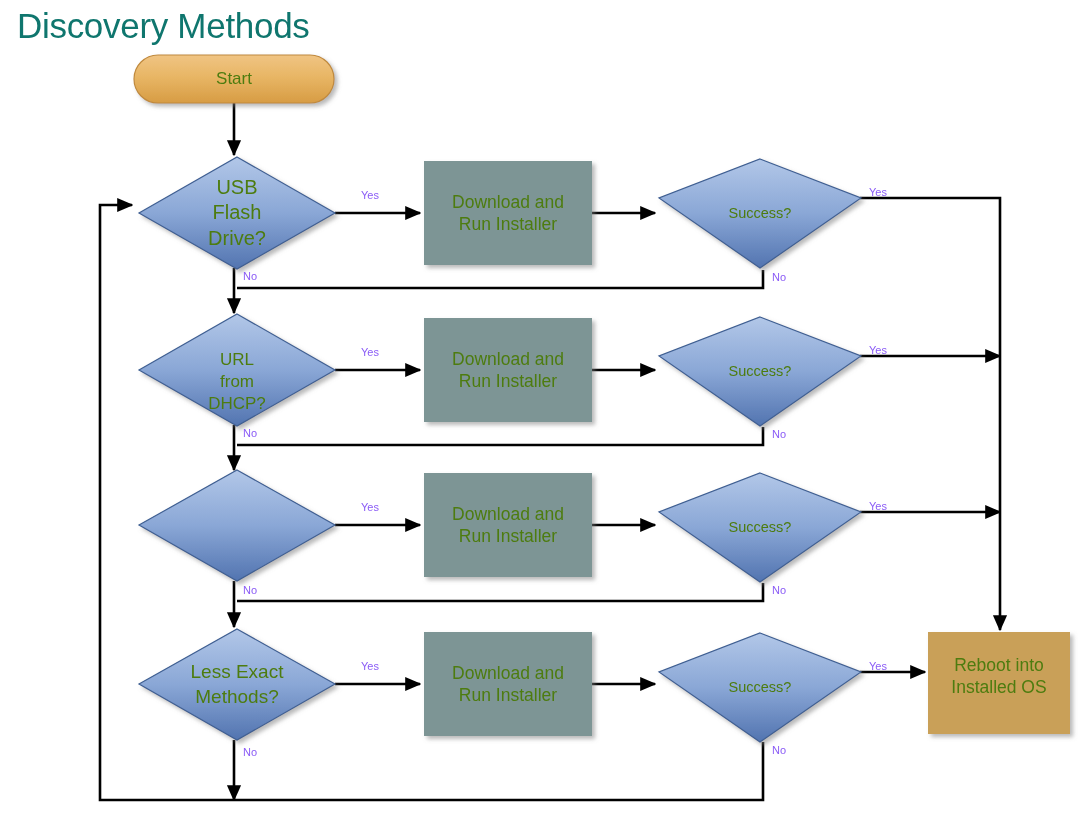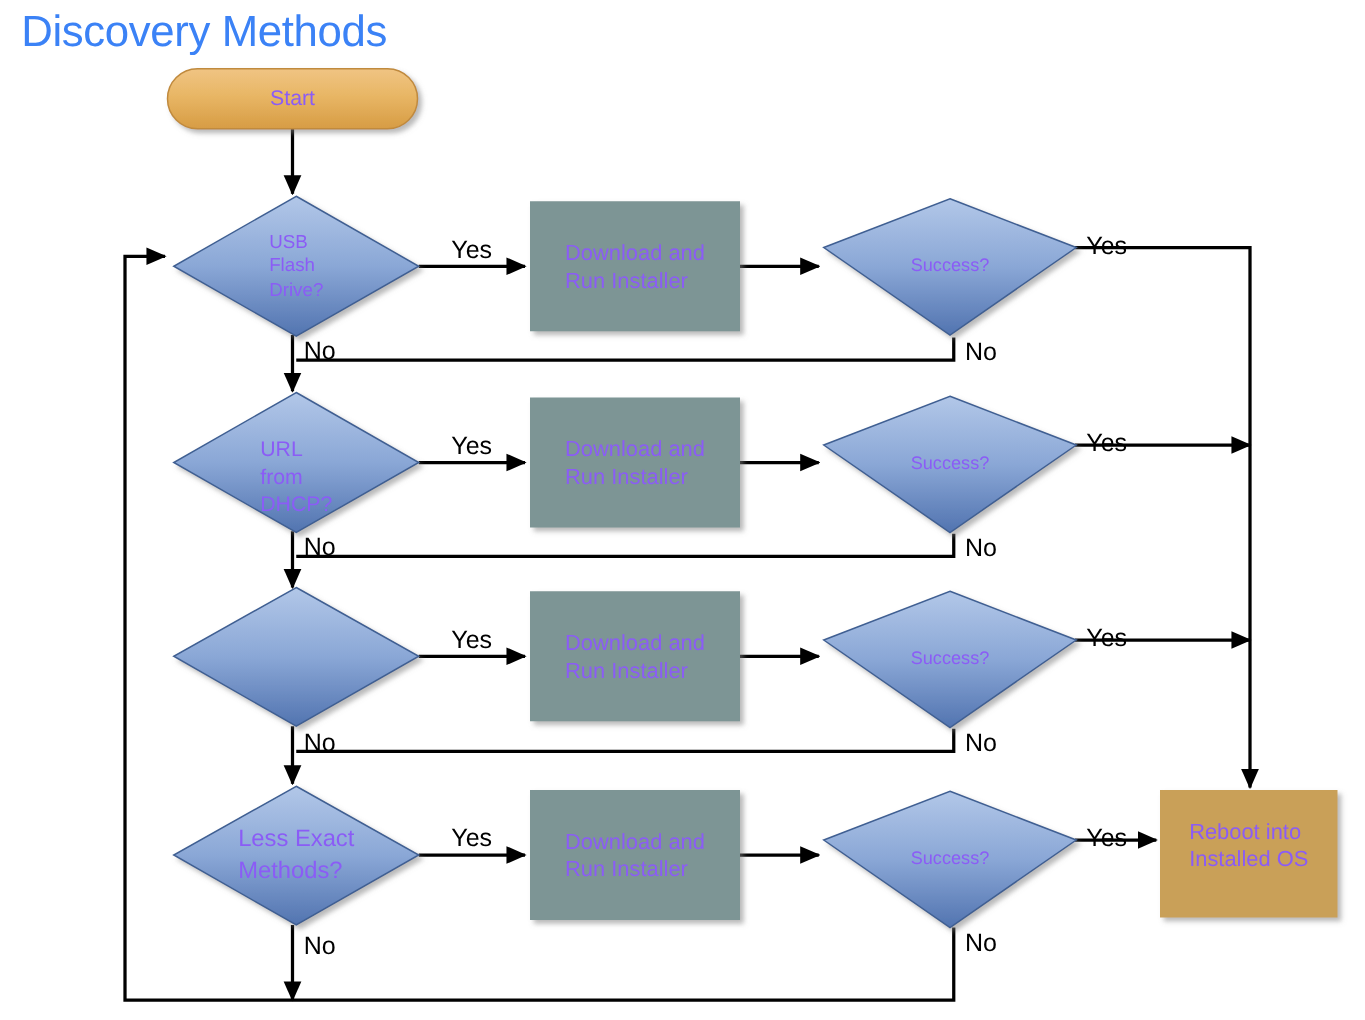--- a/index.html
+++ b/index.html
@@ -22,38 +22,39 @@
     left: 0;
     top: 0;
     width: 1092px;
     height: 816px;
   }
   .node-label {
     position: absolute;
     display: flex;
     align-items: center;
     justify-content: center;
-    color: #8b5cf6;
+    text-align: center;
+    color: #4d7c0f;
     pointer-events: none;
     white-space: pre-line;
     line-height: 1.28;
   }
   .title {
     position: absolute;
     left: 17px;
     top: 6px;
     font-size: 35px;
-    color: #3b82f6;
+    color: #0f766e;
     letter-spacing: -0.3px;
     white-space: nowrap;
   }
   .edge-label {
     position: absolute;
-    font-size: 20px;
-    color: #000000;
+    font-size: 11px;
+    color: #8b5cf6;
     white-space: nowrap;
   }
 </style>
 </head>
 <body>
 
 <div id="canvas">
 
   <div class="title">Discovery Methods</div>
 
@@ -155,21 +156,21 @@
       <polygon points="760,633 861,672 760,742 659,672" fill="url(#gradDecision)" stroke="#3f5f92" stroke-width="1.2" filter="url(#softShadow)"></polygon>
     </g>
 
     <g>
       <rect x="928" y="632" width="142" height="102" fill="#c9a059" filter="url(#softShadow)"></rect>
     </g>
   </svg>
 
   <div class="node-label" style="left:134px; top:55px; width:200px; height:48px; font-size:17px;">Start</div>
 
-  <div class="node-label" style="left:157px; top:157px; width:160px; height:112px; font-size:15px;">USB
+  <div class="node-label" style="left:157px; top:157px; width:160px; height:112px; font-size:20px;">USB
 Flash
 Drive?</div>
   <div class="node-label" style="left:424px; top:161px; width:168px; height:104px; font-size:17.5px;">Download and
 Run Installer</div>
   <div class="node-label" style="left:690px; top:159px; width:140px; height:109px; font-size:14.5px;">Success?</div>
 
   <div class="node-label" style="left:157px; top:326px; width:160px; height:112px; font-size:17px;">URL
 from
 DHCP?</div>
   <div class="node-label" style="left:424px; top:318px; width:168px; height:104px; font-size:17.5px;">Download and

